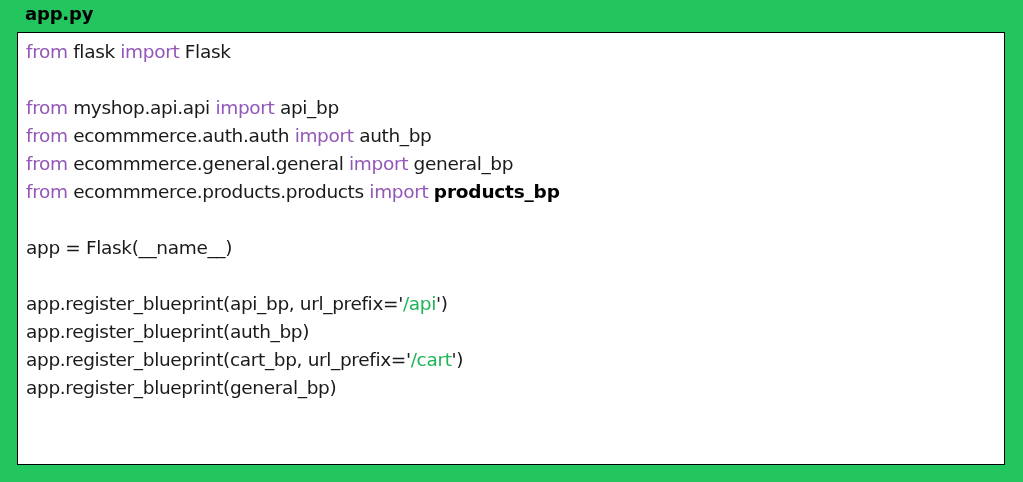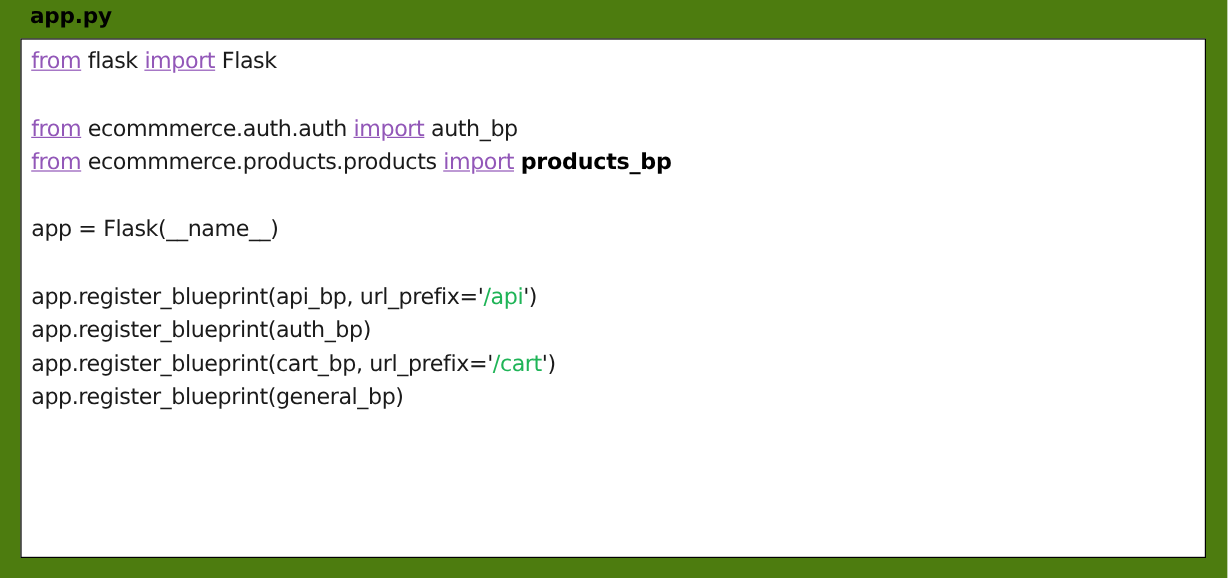--- a/index.html
+++ b/index.html
@@ -11,21 +11,21 @@
     width: 1023px;
     height: 482px;
     font-family: "DejaVu Sans", "Liberation Sans", sans-serif;
     overflow: hidden;
   }
 
   .page {
     position: relative;
     width: 1023px;
     height: 482px;
-    background: #4d7c0f;
+    background: #22c55e;
   }
 
   .file-title {
     position: absolute;
     left: 25px;
     top: 3px;
     font-family: "DejaVu Sans", "Liberation Sans", sans-serif;
     font-size: 18px;
     font-weight: bold;
     color: #000000;
@@ -60,38 +60,40 @@
     color: #000000;
     white-space: pre;
     letter-spacing: -0.35px;
   }
 
   .code-line.blank {
     height: 28px;
   }
 
   .tok { white-space: pre; }
-  .tok-kw     { color: #9257b8; text-decoration: underline; }
+  .tok-kw     { color: #9257b8; }
   .tok-plain  { color: #1a1a1a; }
   .tok-str    { color: #1fb457; }
   .tok-quote  { color: #1a1a1a; }
   .tok-bold   { color: #000000; font-weight: bold; letter-spacing: -0.2px; }
 </style>
 </head>
 <body>
 
 <div class="page">
 
   <div class="file-title">app.py</div>
 
   <div class="code-box">
     <div class="code-lines">
         <div class="code-line"><span class="tok tok-kw">from</span><span class="tok tok-plain"> flask </span><span class="tok tok-kw">import</span><span class="tok tok-plain"> Flask</span></div>
         <div class="code-line blank">&nbsp;</div>
+        <div class="code-line"><span class="tok tok-kw">from</span><span class="tok tok-plain"> myshop.api.api </span><span class="tok tok-kw">import</span><span class="tok tok-plain"> api_bp</span></div>
         <div class="code-line"><span class="tok tok-kw">from</span><span class="tok tok-plain"> ecommmerce.auth.auth </span><span class="tok tok-kw">import</span><span class="tok tok-plain"> auth_bp</span></div>
+        <div class="code-line"><span class="tok tok-kw">from</span><span class="tok tok-plain"> ecommmerce.general.general </span><span class="tok tok-kw">import</span><span class="tok tok-plain"> general_bp</span></div>
         <div class="code-line"><span class="tok tok-kw">from</span><span class="tok tok-plain"> ecommmerce.products.products </span><span class="tok tok-kw">import</span><span class="tok tok-plain"> </span><span class="tok tok-bold">products_bp</span></div>
         <div class="code-line blank">&nbsp;</div>
         <div class="code-line"><span class="tok tok-plain">app = Flask(__name__)</span></div>
         <div class="code-line blank">&nbsp;</div>
         <div class="code-line"><span class="tok tok-plain">app.register_blueprint(api_bp, url_prefix=</span><span class="tok tok-quote">'</span><span class="tok tok-str">/api</span><span class="tok tok-quote">'</span><span class="tok tok-plain">)</span></div>
         <div class="code-line"><span class="tok tok-plain">app.register_blueprint(auth_bp)</span></div>
         <div class="code-line"><span class="tok tok-plain">app.register_blueprint(cart_bp, url_prefix=</span><span class="tok tok-quote">'</span><span class="tok tok-str">/cart</span><span class="tok tok-quote">'</span><span class="tok tok-plain">)</span></div>
         <div class="code-line"><span class="tok tok-plain">app.register_blueprint(general_bp)</span></div>
       </div>
   </div>

